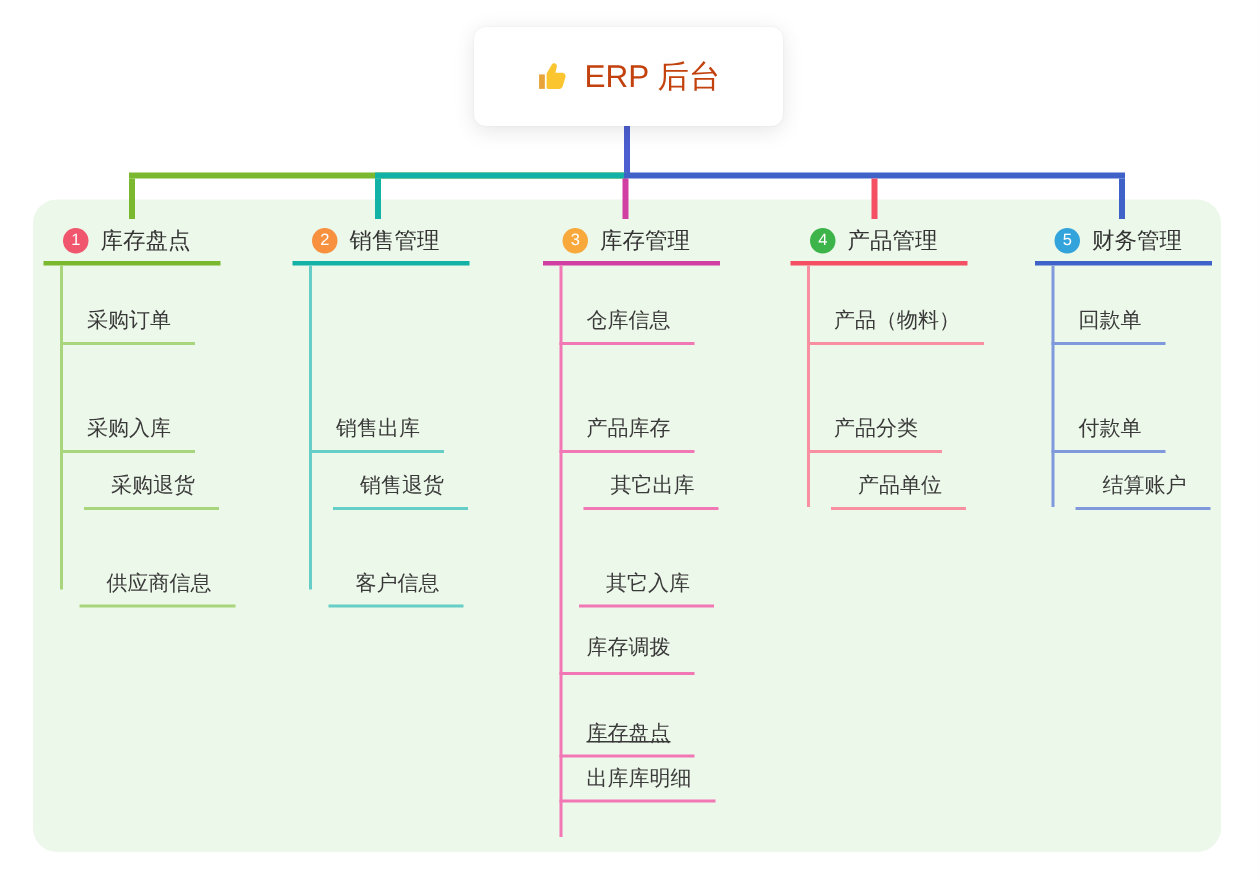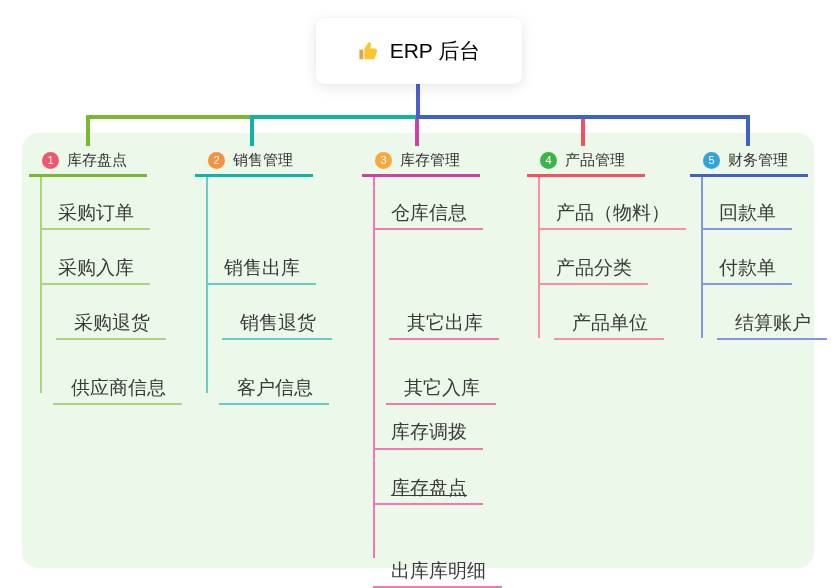--- a/index.html
+++ b/index.html
@@ -3,21 +3,21 @@
 <meta charset="utf-8">
 <style>
   html,body{margin:0;padding:0;background:#fff;}
   .stage{position:relative;width:839px;height:588px;background:#ffffff;overflow:hidden;
          font-family:"Liberation Sans","DejaVu Sans",sans-serif;color:#333;}
   .panel{position:absolute;left:22px;top:133px;width:792px;height:435px;
          background:#ecf8e9;border-radius:16px;}
   
   .root-card{position:absolute;left:316px;top:18px;width:206px;height:66px;background:#fff;
              border-radius:8px;display:flex;align-items:center;justify-content:center;gap:10px;
-             font-size:21px;color:#000000;box-shadow:0 3px 14px rgba(0,0,0,.10),0 0 2px rgba(0,0,0,.05);
+             font-size:21px;color:#c2410c;box-shadow:0 3px 14px rgba(0,0,0,.10),0 0 2px rgba(0,0,0,.05);
              cursor:pointer;}
   .thumb-icon{width:22px;height:22px;flex:none;}
   
   .line{position:absolute;}
   .stem{left:416px;top:84px;width:4px;height:33px;background:#4c5ed0;}
   .bus{top:115px;height:4px;}
   .bus-g{left:86px;width:332px;background:#7ab82f;}
   .bus-t{left:250px;width:168px;background:#12b2a6;}
   .bus-b{left:416px;width:334px;background:#3f62c9;}
   .drop{top:119px;width:4px;height:27px;}
@@ -39,29 +39,29 @@
          text-align:center;margin-right:8px;flex:none;}
   .bg1{background:#f0566e;} .bg2{background:#f8913f;} .bg3{background:#f9a93b;}
   .bg4{background:#3cb449;} .bg5{background:#32a3db;}
   
   .sub-vline{position:absolute;top:177px;width:2px;}
   .v1{left:40px;height:216px;background:#a9d57d;}
   .v2{left:206px;height:216px;background:#66cec6;}
   .v3{left:373px;height:381px;background:#f277b5;}
   .v4{left:538px;height:161px;background:#f890a1;}
   .v5{left:701px;height:161px;background:#8099dc;}
-  .sub-item{position:absolute;height:24px;line-height:22px;font-size:19px;color:#3a3a3a;
+  .sub-item{position:absolute;height:24px;line-height:22px;font-size:14px;color:#3a3a3a;
             padding:0 16px 2px 18px;border-bottom:2px solid;white-space:nowrap;cursor:pointer;}
   .col1{left:40px;border-bottom-color:#a9d57d;}
   .col2{left:206px;border-bottom-color:#66cec6;}
   .col3{left:373px;border-bottom-color:#f277b5;}
   .col4{left:538px;border-bottom-color:#f890a1;}
   .col5{left:701px;border-bottom-color:#8099dc;}
-  .r0{top:202px;} .r1{top:257px;} .r2{top:312px;margin-left:16px;} .r3{top:377px;margin-left:13px;}
-  .r4{top:422px;font-family:Liberation Mono, monospace;} .r5{top:477px;text-decoration:underline;} .r6{top:560px;}
+  .r0{top:202px;} .r1{top:274px;} .r2{top:312px;margin-left:16px;} .r3{top:377px;margin-left:13px;}
+  .r4{top:422px;font-family:Liberation Mono, monospace;} .r5{top:477px;text-decoration:underline;} .r6{top:507px;}
 </style>
 </head>
 <body>
 
 <div class="stage">
 
   <div class="panel"></div>
 
   <div class="line stem"></div>
   <div class="line bus bus-g"></div>
@@ -111,20 +111,21 @@
   <div class="sub-item col1 r0">采购订单</div>
   <div class="sub-item col1 r1">采购入库</div>
   <div class="sub-item col1 r2">采购退货</div>
   <div class="sub-item col1 r3">供应商信息</div>
 
   <div class="sub-item col2 r1">销售出库</div>
   <div class="sub-item col2 r2">销售退货</div>
   <div class="sub-item col2 r3">客户信息</div>
 
   <div class="sub-item col3 r0">仓库信息</div>
+  <div class="sub-item col3 r1">产品库存</div>
   <div class="sub-item col3 r2">其它出库</div>
   <div class="sub-item col3 r3">其它入库</div>
   <div class="sub-item col3 r4">库存调拨</div>
   <div class="sub-item col3 r5">库存盘点</div>
   <div class="sub-item col3 r6">出库库明细</div>
 
   <div class="sub-item col4 r0">产品（物料）</div>
   <div class="sub-item col4 r1">产品分类</div>
   <div class="sub-item col4 r2">产品单位</div>
 

